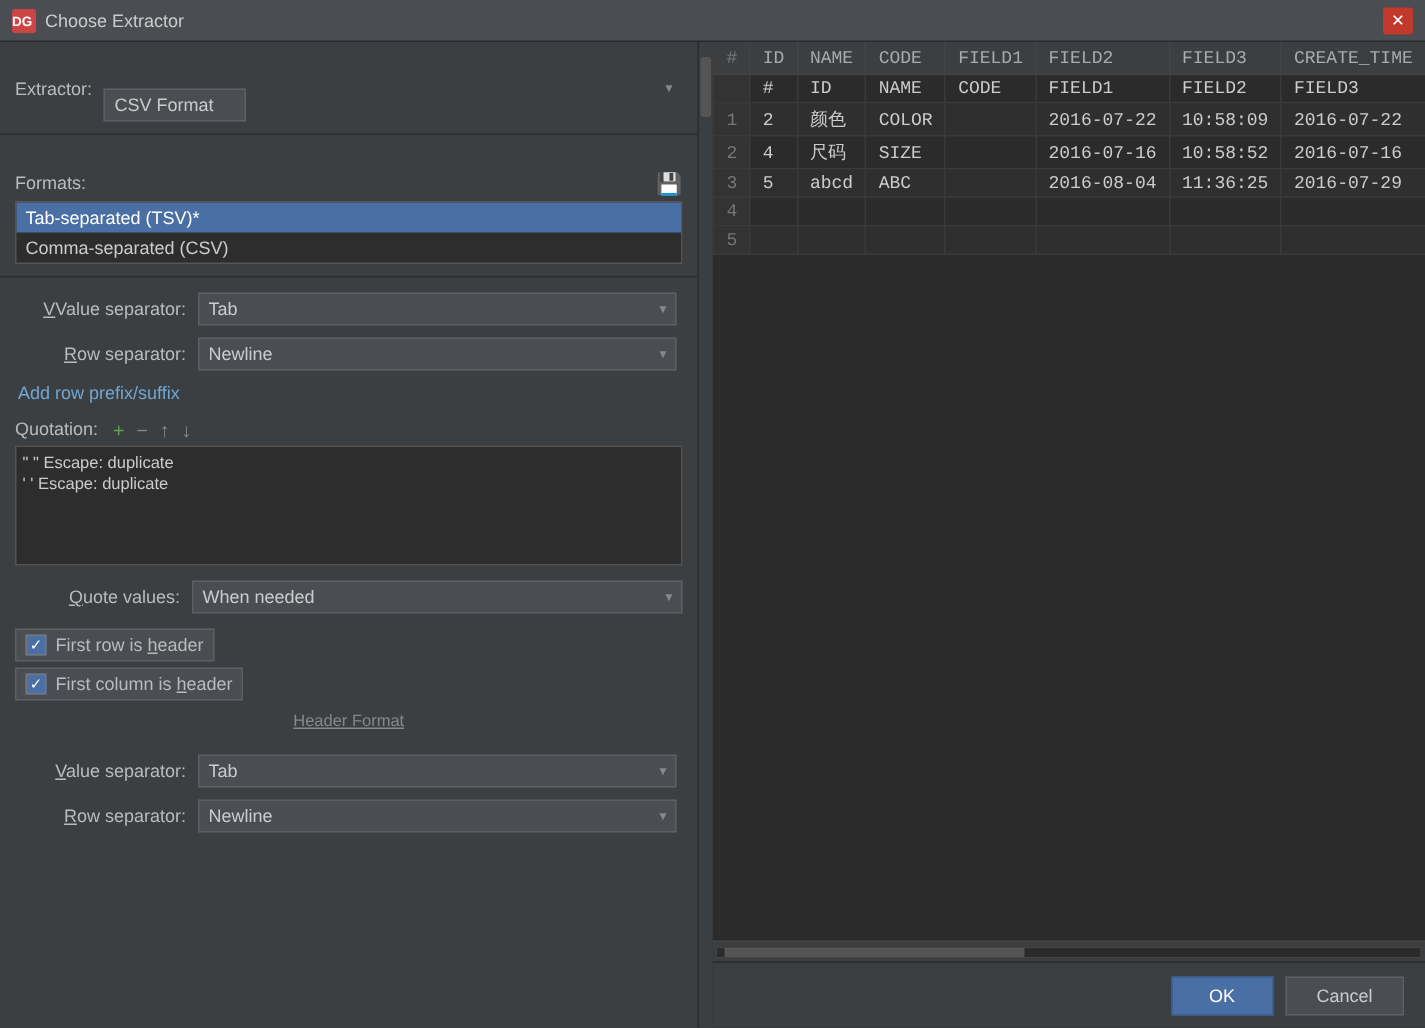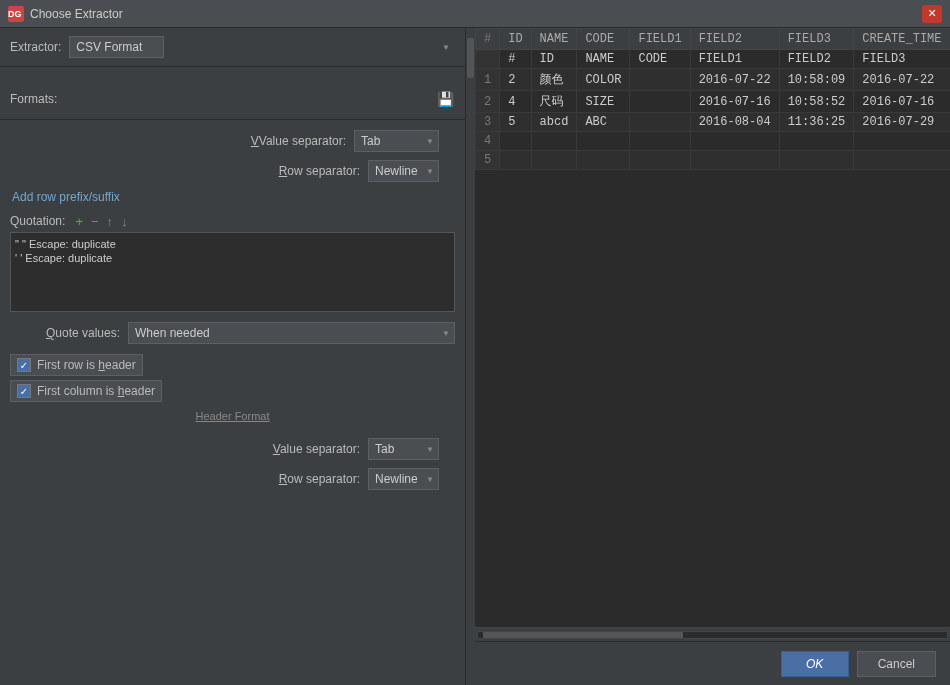--- a/index.html
+++ b/index.html
@@ -78,20 +78,21 @@
       flex: 1;
       background: #4a4d51;
       border: 1px solid #5c5f63;
       color: #cccccc;
       padding: 3px 6px;
       font-size: 12px;
       appearance: none;
       -webkit-appearance: none;
       padding-right: 20px;
       cursor: pointer;
+      margin-top: 23px;
     }
     .select-wrapper {
       position: relative;
       flex: 1;
     }
     .select-wrapper::after {
       content: '▼';
       position: absolute;
       right: 5px;
       top: 50%;
@@ -132,25 +133,24 @@
       cursor: pointer;
       color: #cccccc;
     }
     .format-item.selected {
       background: #4a6fa5;
       color: #ffffff;
     }
 
     
     .settings-section {
-      padding: 8px 26px;
+      padding: 8px 14px;
       display: flex;
       flex-direction: column;
       gap: 8px;
-      align-items: flex-end;
     }
 
     .field-row {
       display: flex;
       align-items: center;
       gap: 8px;
     }
     .field-label {
       width: 110px;
       color: #bbbbbb;
@@ -397,21 +397,20 @@
       color: #cccccc;
       font-size: 12px;
       cursor: pointer;
       min-width: 68px;
       text-align: center;
     }
     .bottom-btn.primary {
       background: #4a6fa5;
       border-color: #3a5f95;
       color: white;
-      font-style: italic;
     }
 
     
     .h-divider {
       height: 1px;
       background: #2b2b2b;
       margin: 2px 0;
     }
 
     
@@ -455,20 +454,24 @@
           <select class="extractor-select">
             <option>CSV Format</option>
           </select>
         </div>
       </div>
 
       <div class="formats-section">
         <div class="formats-header">
           <span class="formats-label">Formats:</span>
           <button class="formats-save-btn">💾</button>
+        </div>
+        <div class="formats-list">
+          <div class="format-item selected">Tab-separated (TSV)*</div>
+          <div class="format-item">Comma-separated (CSV)</div>
         </div>
       </div>
 
       <div class="h-divider"></div>
 
       <div class="settings-section">
 
         <div class="field-row">
           <span class="field-label">
             <span style="text-decoration:underline;">V</span><span>Value separator:</span>

